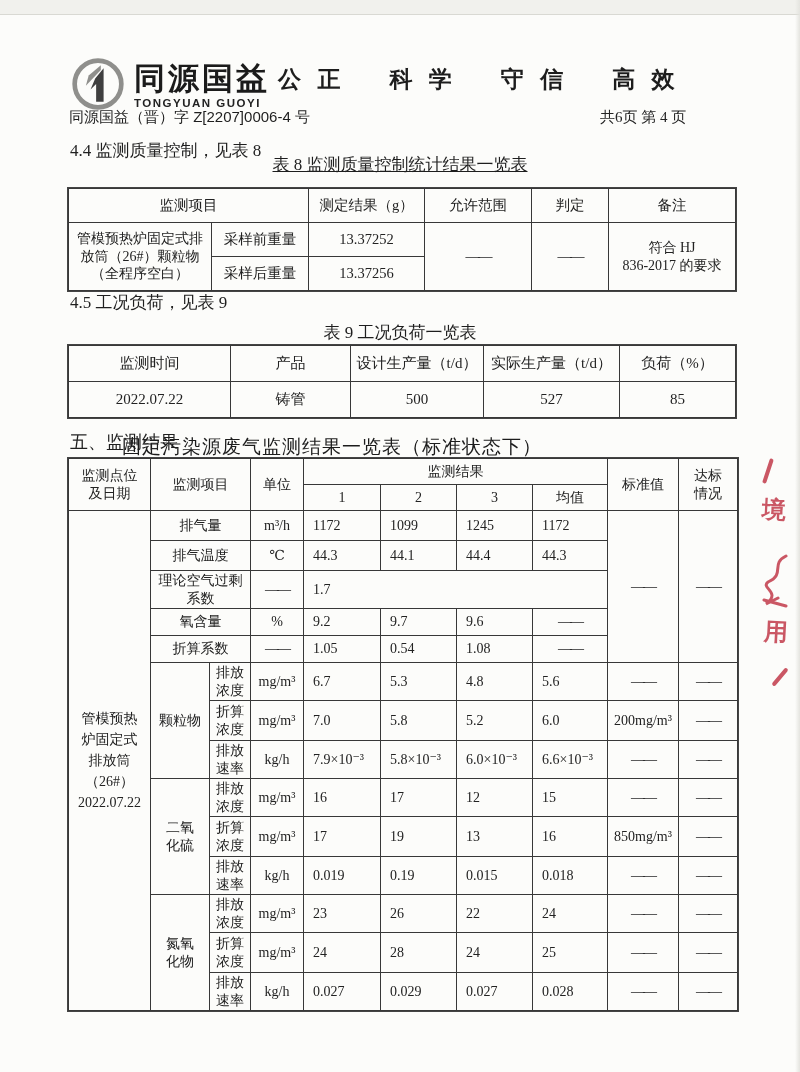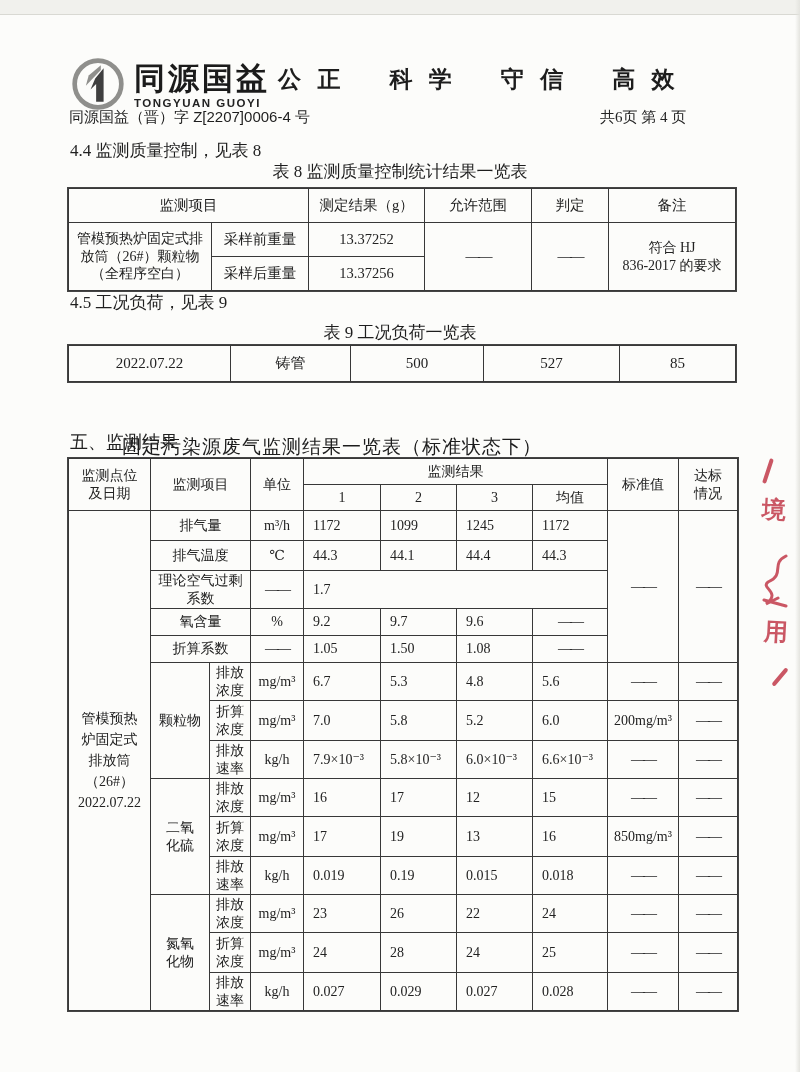--- a/index.html
+++ b/index.html
@@ -82,21 +82,21 @@
     <span>科 学</span>
     <span>守 信</span>
     <span>高 效</span>
   </div>
 
   <div class="abs doc-line">同源国益（晋）字 Z[2207]0006-4 号</div>
   <div class="abs page-info">共6页  第 4 页</div>
 
   <div class="abs sec" style="left:70px;top:139px;">4.4 监测质量控制，见表 8</div>
 
-  <div class="abs tbl-title" style="top:160px;">表 8  监测质量控制统计结果一览表</div>
+  <div class="abs tbl-title" style="top:153px;text-decoration:underline;">表 8  监测质量控制统计结果一览表</div>
   <table class="abs t8" style="left:68px;top:188px;width:667px;">
     <colgroup>
       <col style="width:143px">
         <col style="width:97px">
         <col style="width:116px">
       <col style="width:107px">
         <col style="width:77px">
         <col style="width:127px">
     </colgroup>
     <tbody>
@@ -130,20 +130,27 @@
   <div class="abs tbl-title" style="top:321px;">表 9  工况负荷一览表</div>
   <table class="abs t9" style="left:68px;top:345px;width:667px;">
     <colgroup>
       <col style="width:162px">
         <col style="width:120px">
         <col style="width:133px">
       <col style="width:136px">
         <col style="width:116px">
     </colgroup>
     <tbody>
+        <tr>
+      <td>监测时间</td>
+      <td>产品</td>
+      <td>设计生产量（t/d）</td>
+      <td>实际生产量（t/d）</td>
+      <td>负荷（%）</td>
+    </tr>
     <tr>
       <td>2022.07.22</td>
       <td>铸管</td>
       <td>500</td>
       <td>527</td>
       <td>85</td>
     </tr>
   </tbody>
     </table>
 
@@ -216,21 +223,21 @@
       <td>%</td>
       <td class="val">9.2</td>
       <td class="val">9.7</td>
       <td class="val">9.6</td>
       <td class="dash">——</td>
     </tr>
     <tr class="r27">
       <td colspan="2">折算系数</td>
       <td class="dash">——</td>
       <td class="val">1.05</td>
-      <td class="val">1.50</td>
+      <td class="val">0.54</td>
       <td class="val">1.08</td>
       <td class="dash">——</td>
     </tr>
 
     <tr class="p38">
       <td rowspan="3" class="preline">颗粒物</td>
       <td class="preline">排放
 浓度</td>
       <td>mg/m³</td>
       <td class="val">6.7</td>

